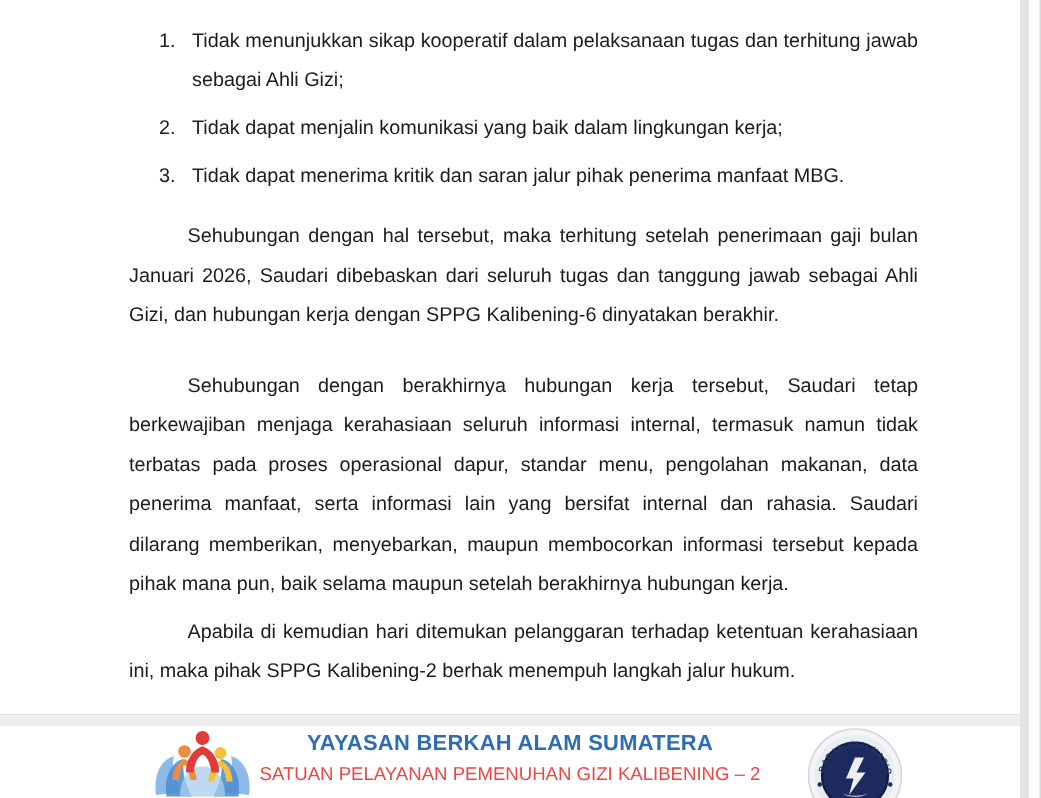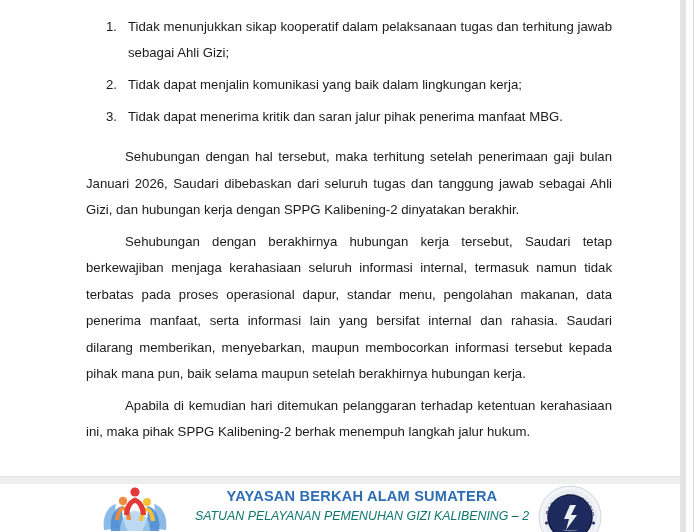--- a/index.html
+++ b/index.html
@@ -72,21 +72,21 @@
     font-size: 13.2px;
     line-height: 26.5px;
     color: #1b1b1b;
     text-indent: 39px;
     text-align: justify;
     text-align-last: left;
     -webkit-hyphens: none;
     hyphens: none;
   }
   .para.p1 { margin-top: 14px; }
-  .para.p2 { margin-top: 5px; }
+  .para.p2 { margin-top: 20px; }
   .para.p3 { margin-top: 5px; }
 
   
   .page-gap {
     position: absolute;
     left: 0;
     top: 477px;
     width: 680px;
     height: 7px;
     background: #eeeeee;
@@ -128,41 +128,40 @@
   .logo-right {
     position: absolute;
     left: 538px;
     top: 1px;
     width: 64px;
     height: 47px;
   }
 
   .lh-text {
     position: absolute;
-    left: 186px;
+    left: 164px;
     top: 3px;
     width: 352px;
     text-align: center;
   }
   .lh-title {
     font-size: 14.6px;
     font-weight: bold;
     letter-spacing: 0.2px;
     color: #2e6db4;
     line-height: 18px;
     white-space: nowrap;
   }
   .lh-sub {
     margin-top: 3px;
     font-size: 12.4px;
     font-weight: normal;
-    color: #0f766e;
+    color: #ef4444;
     line-height: 16px;
     white-space: nowrap;
-    font-style: italic;
   }
 
   
   .scrollbar-track {
     position: absolute;
     right: 0px;
     top: 0;
     width: 14px;
     height: 532px;
     background: #ffffff;
@@ -198,21 +197,21 @@
       <li class="num-item">
         <span class="marker">2.</span>
         <span class="itxt">Tidak dapat menjalin komunikasi yang baik dalam lingkungan kerja;</span>
       </li>
       <li class="num-item">
         <span class="marker">3.</span>
         <span class="itxt">Tidak dapat menerima kritik dan saran jalur pihak penerima manfaat MBG.</span>
       </li>
     </ol>
 
-    <p class="para p1">Sehubungan dengan hal tersebut, maka terhitung setelah penerimaan gaji bulan Januari 2026, Saudari dibebaskan dari seluruh tugas dan tanggung jawab sebagai Ahli Gizi, dan hubungan kerja dengan SPPG Kalibening-2 dinyatakan berakhir.</p>
+    <p class="para p1">Sehubungan dengan hal tersebut, maka terhitung setelah penerimaan gaji bulan Januari 2026, Saudari dibebaskan dari seluruh tugas dan tanggung jawab sebagai Ahli Gizi, dan hubungan kerja dengan SPPG Kalibening-6 dinyatakan berakhir.</p>
     <p class="para p2">Sehubungan dengan berakhirnya hubungan kerja tersebut, Saudari tetap berkewajiban menjaga kerahasiaan seluruh informasi internal, termasuk namun tidak terbatas pada proses operasional dapur, standar menu, pengolahan makanan, data penerima manfaat, serta informasi lain yang bersifat internal dan rahasia. Saudari dilarang memberikan, menyebarkan, maupun membocorkan informasi tersebut kepada pihak mana pun, baik selama maupun setelah berakhirnya hubungan kerja.</p>
     <p class="para p3">Apabila di kemudian hari ditemukan pelanggaran terhadap ketentuan kerahasiaan ini, maka pihak SPPG Kalibening-2 berhak menempuh langkah jalur hukum.</p>
 
   </div>
 </div>
 
 <div class="page-gap-line-top"></div>
 <div class="page-gap"></div>
 
 <div class="page2">

